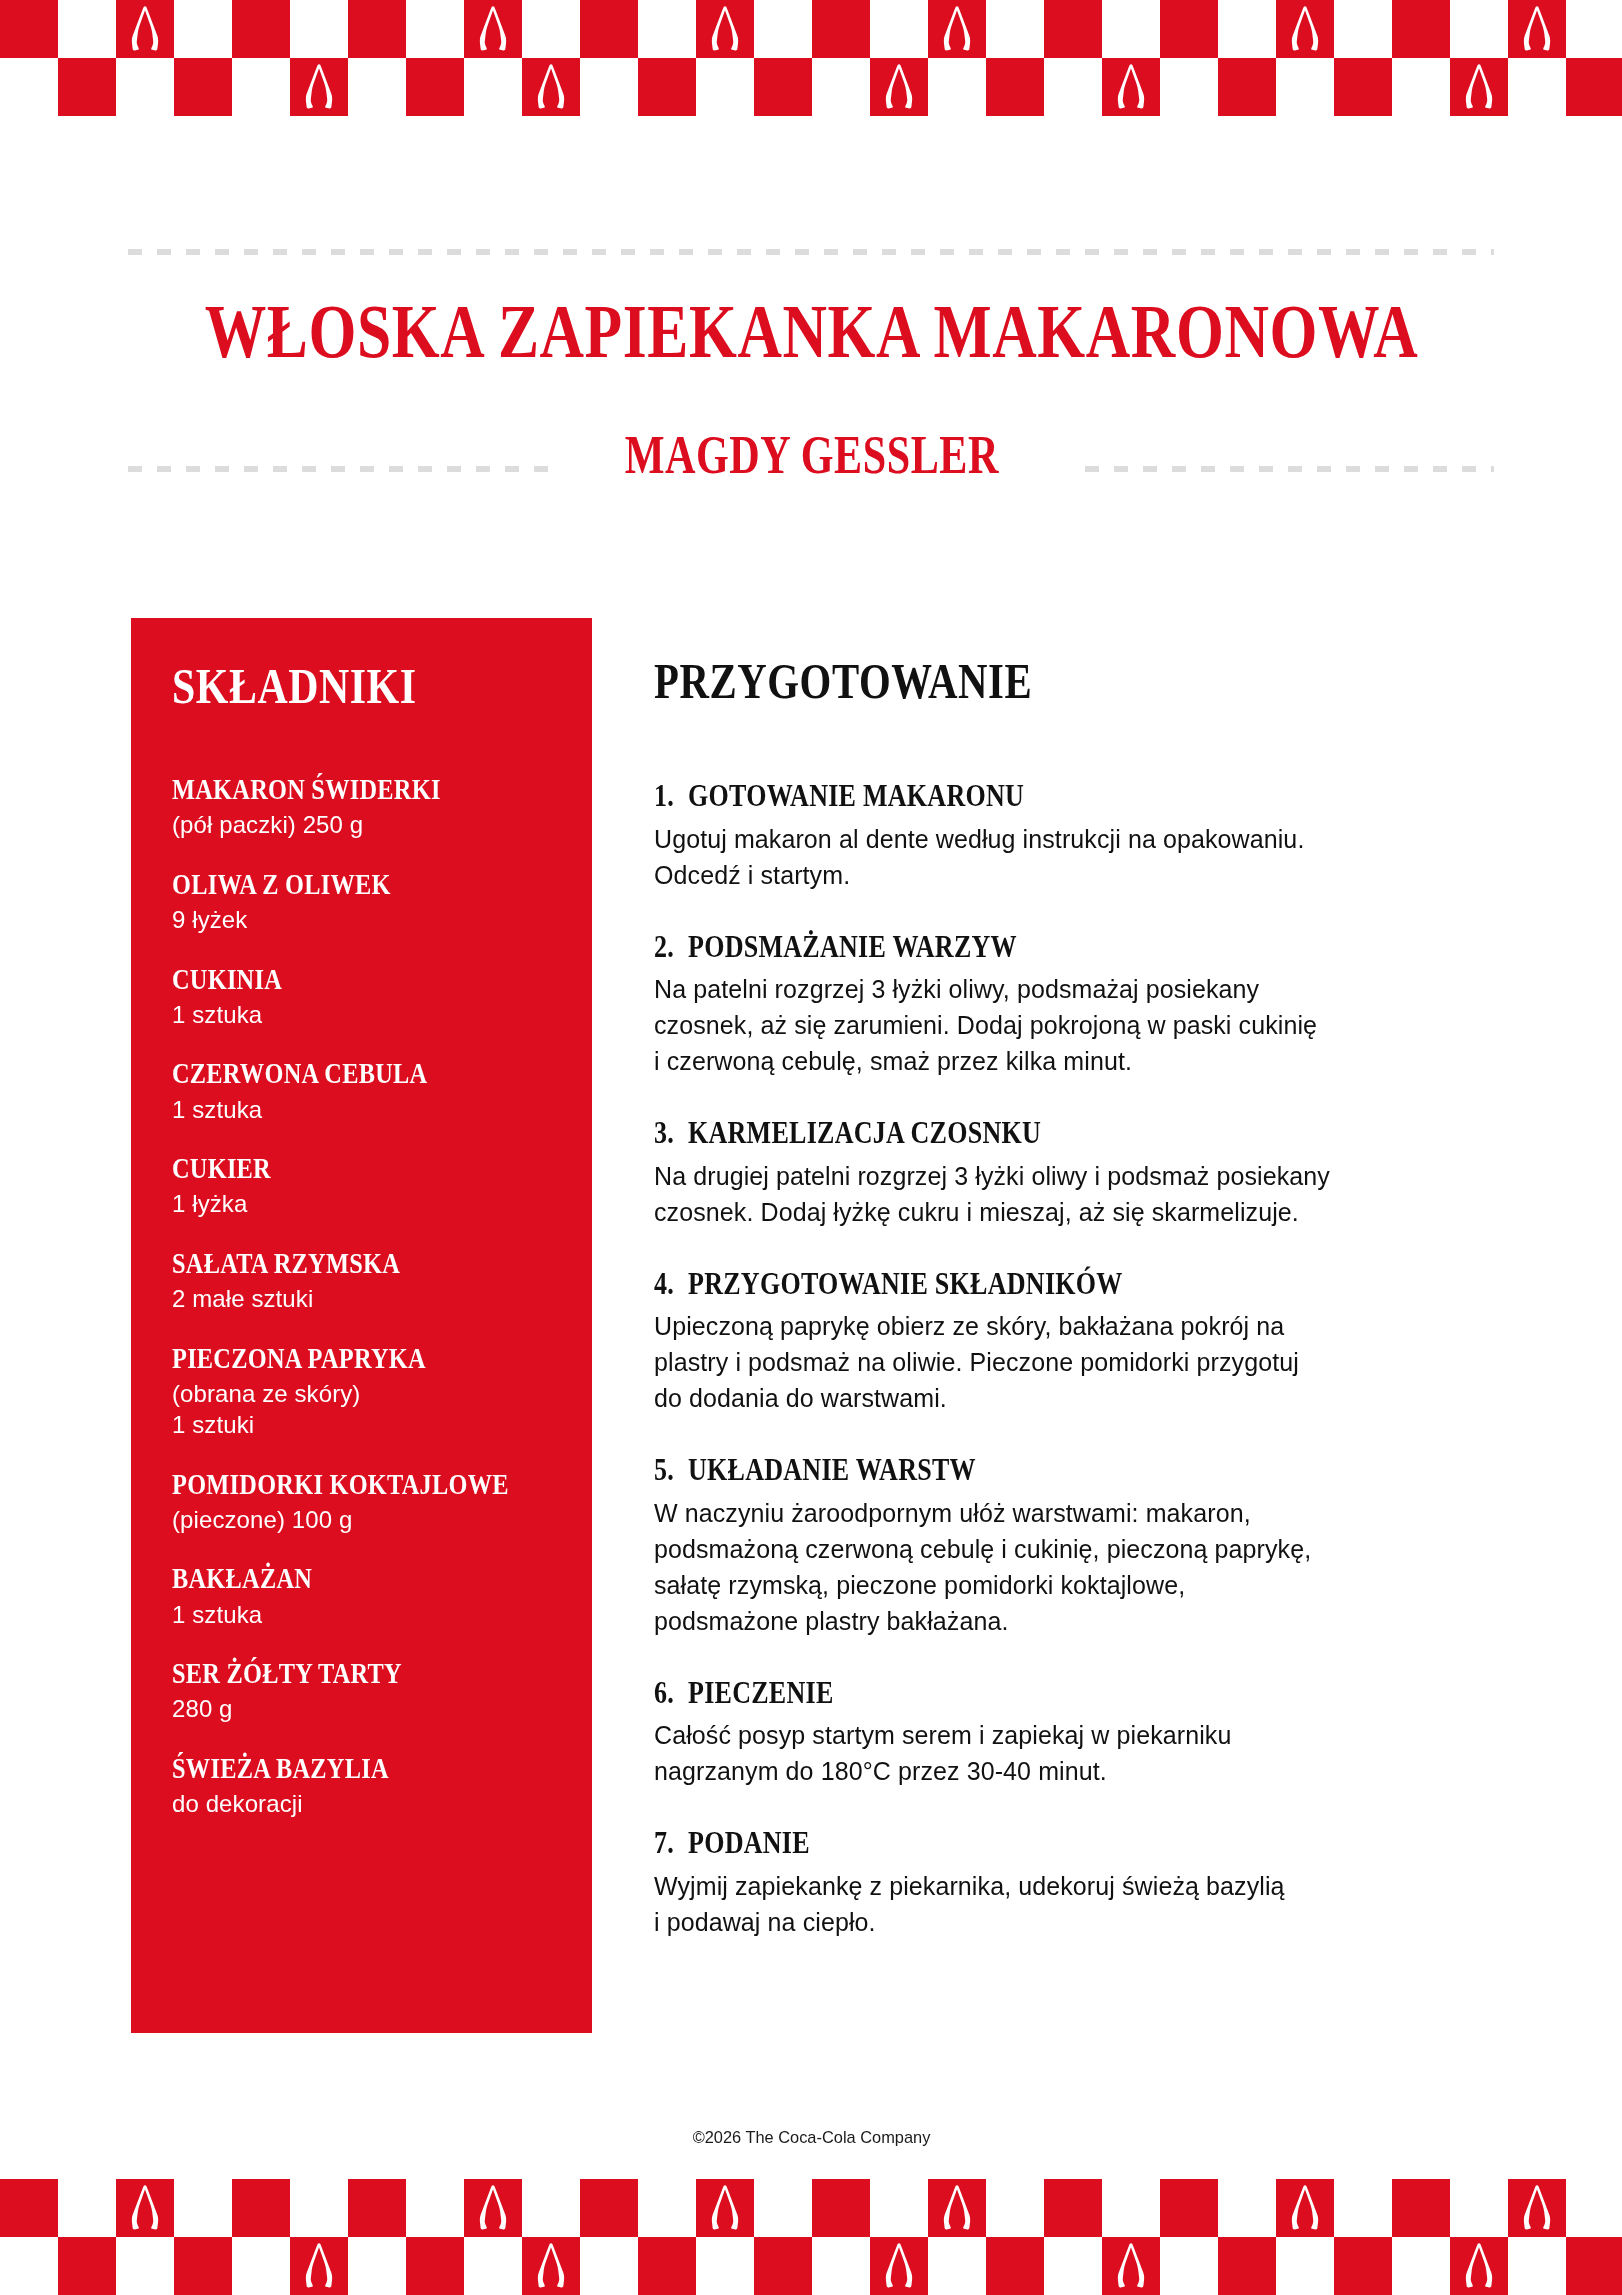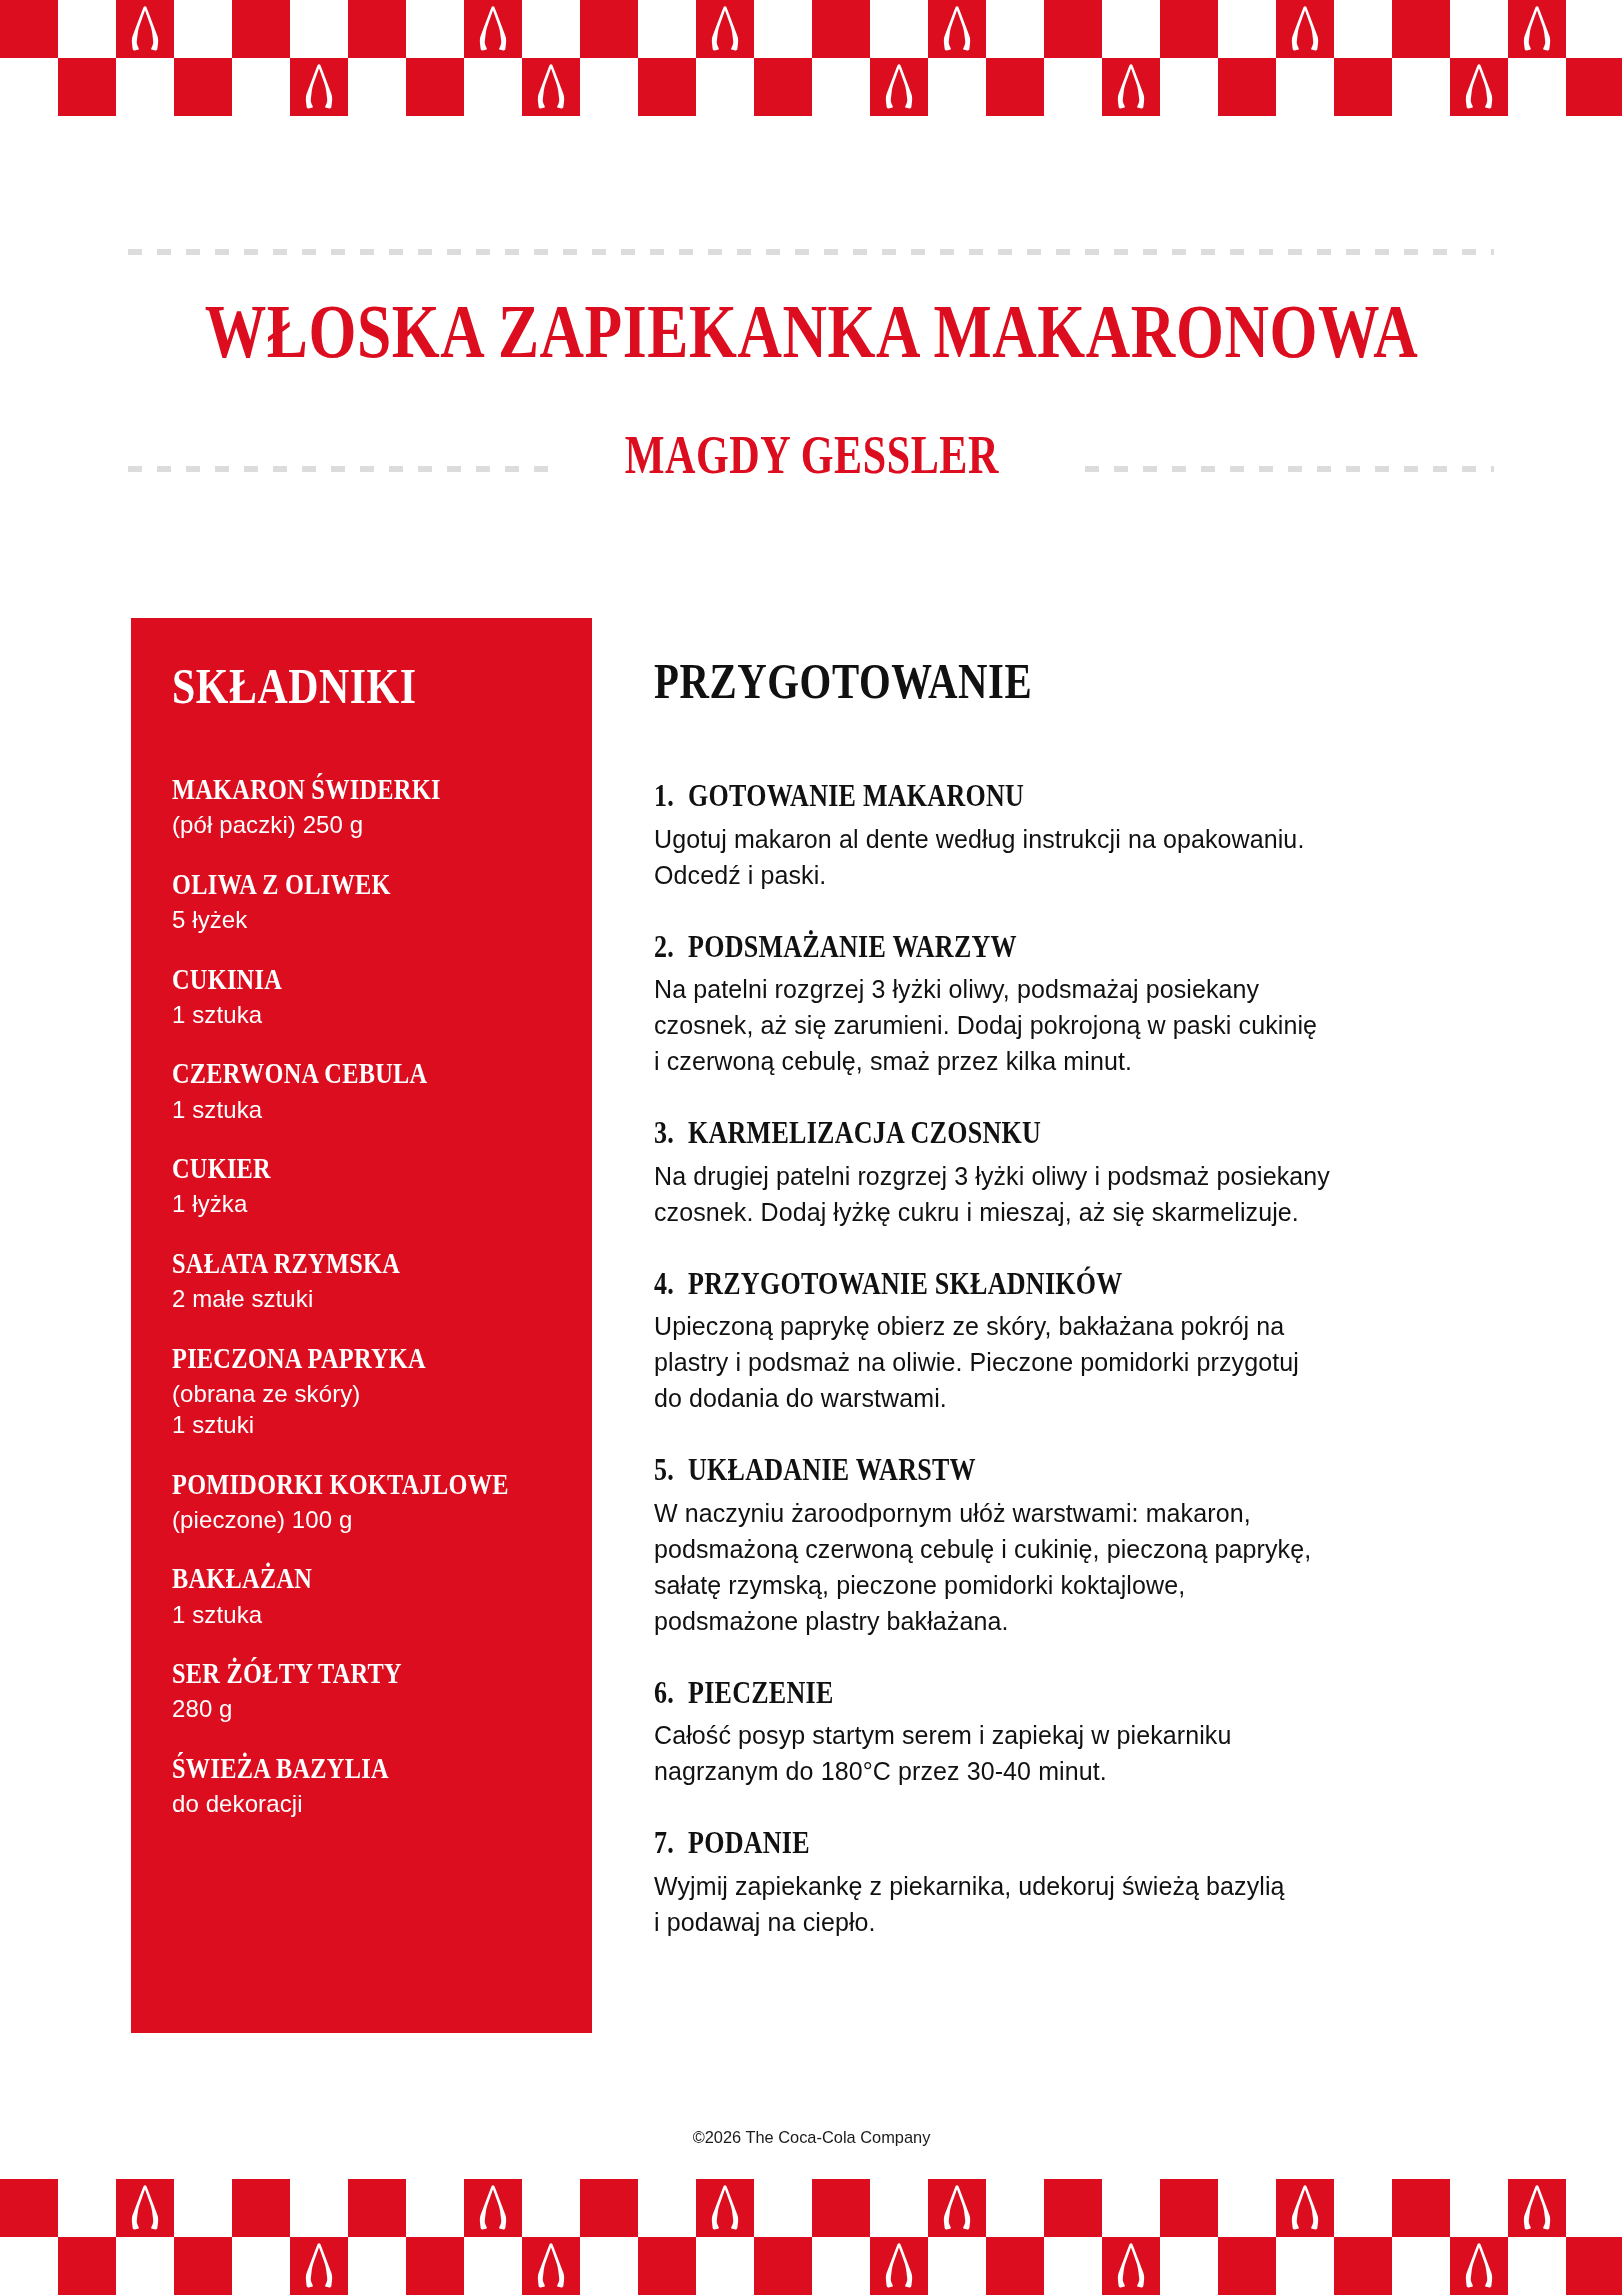--- a/index.html
+++ b/index.html
@@ -384,21 +384,21 @@
 
 <aside class="sidebar">
   <h2 class="sidebar-heading">SKŁADNIKI</h2>
   <ul class="ing-list" id="ing-list">
       <li class="ing-item">
         <div class="ing-name">MAKARON ŚWIDERKI</div>
         <div class="ing-qty">(pół paczki) 250 g</div>
       </li>
       <li class="ing-item">
         <div class="ing-name">OLIWA Z OLIWEK</div>
-        <div class="ing-qty">5 łyżek</div>
+        <div class="ing-qty">9 łyżek</div>
       </li>
       <li class="ing-item">
         <div class="ing-name">CUKINIA</div>
         <div class="ing-qty">1 sztuka</div>
       </li>
       <li class="ing-item">
         <div class="ing-name">CZERWONA CEBULA</div>
         <div class="ing-qty">1 sztuka</div>
       </li>
       <li class="ing-item">
@@ -435,21 +435,21 @@
 
 <section class="prep">
   <h2 class="prep-heading">PRZYGOTOWANIE</h2>
   <div id="steps-list">
       <div class="step">
         <div class="step-title">
           <span class="step-num">1.</span>
           <span class="step-label">GOTOWANIE MAKARONU</span>
         </div>
         <div class="step-body">Ugotuj makaron al dente według instrukcji na opakowaniu.
-Odcedź i paski.</div>
+Odcedź i startym.</div>
       </div>
       <div class="step">
         <div class="step-title">
           <span class="step-num">2.</span>
           <span class="step-label">PODSMAŻANIE WARZYW</span>
         </div>
         <div class="step-body">Na patelni rozgrzej 3 łyżki oliwy, podsmażaj posiekany
 czosnek, aż się zarumieni. Dodaj pokrojoną w paski cukinię
 i czerwoną cebulę, smaż przez kilka minut.</div>
       </div>

